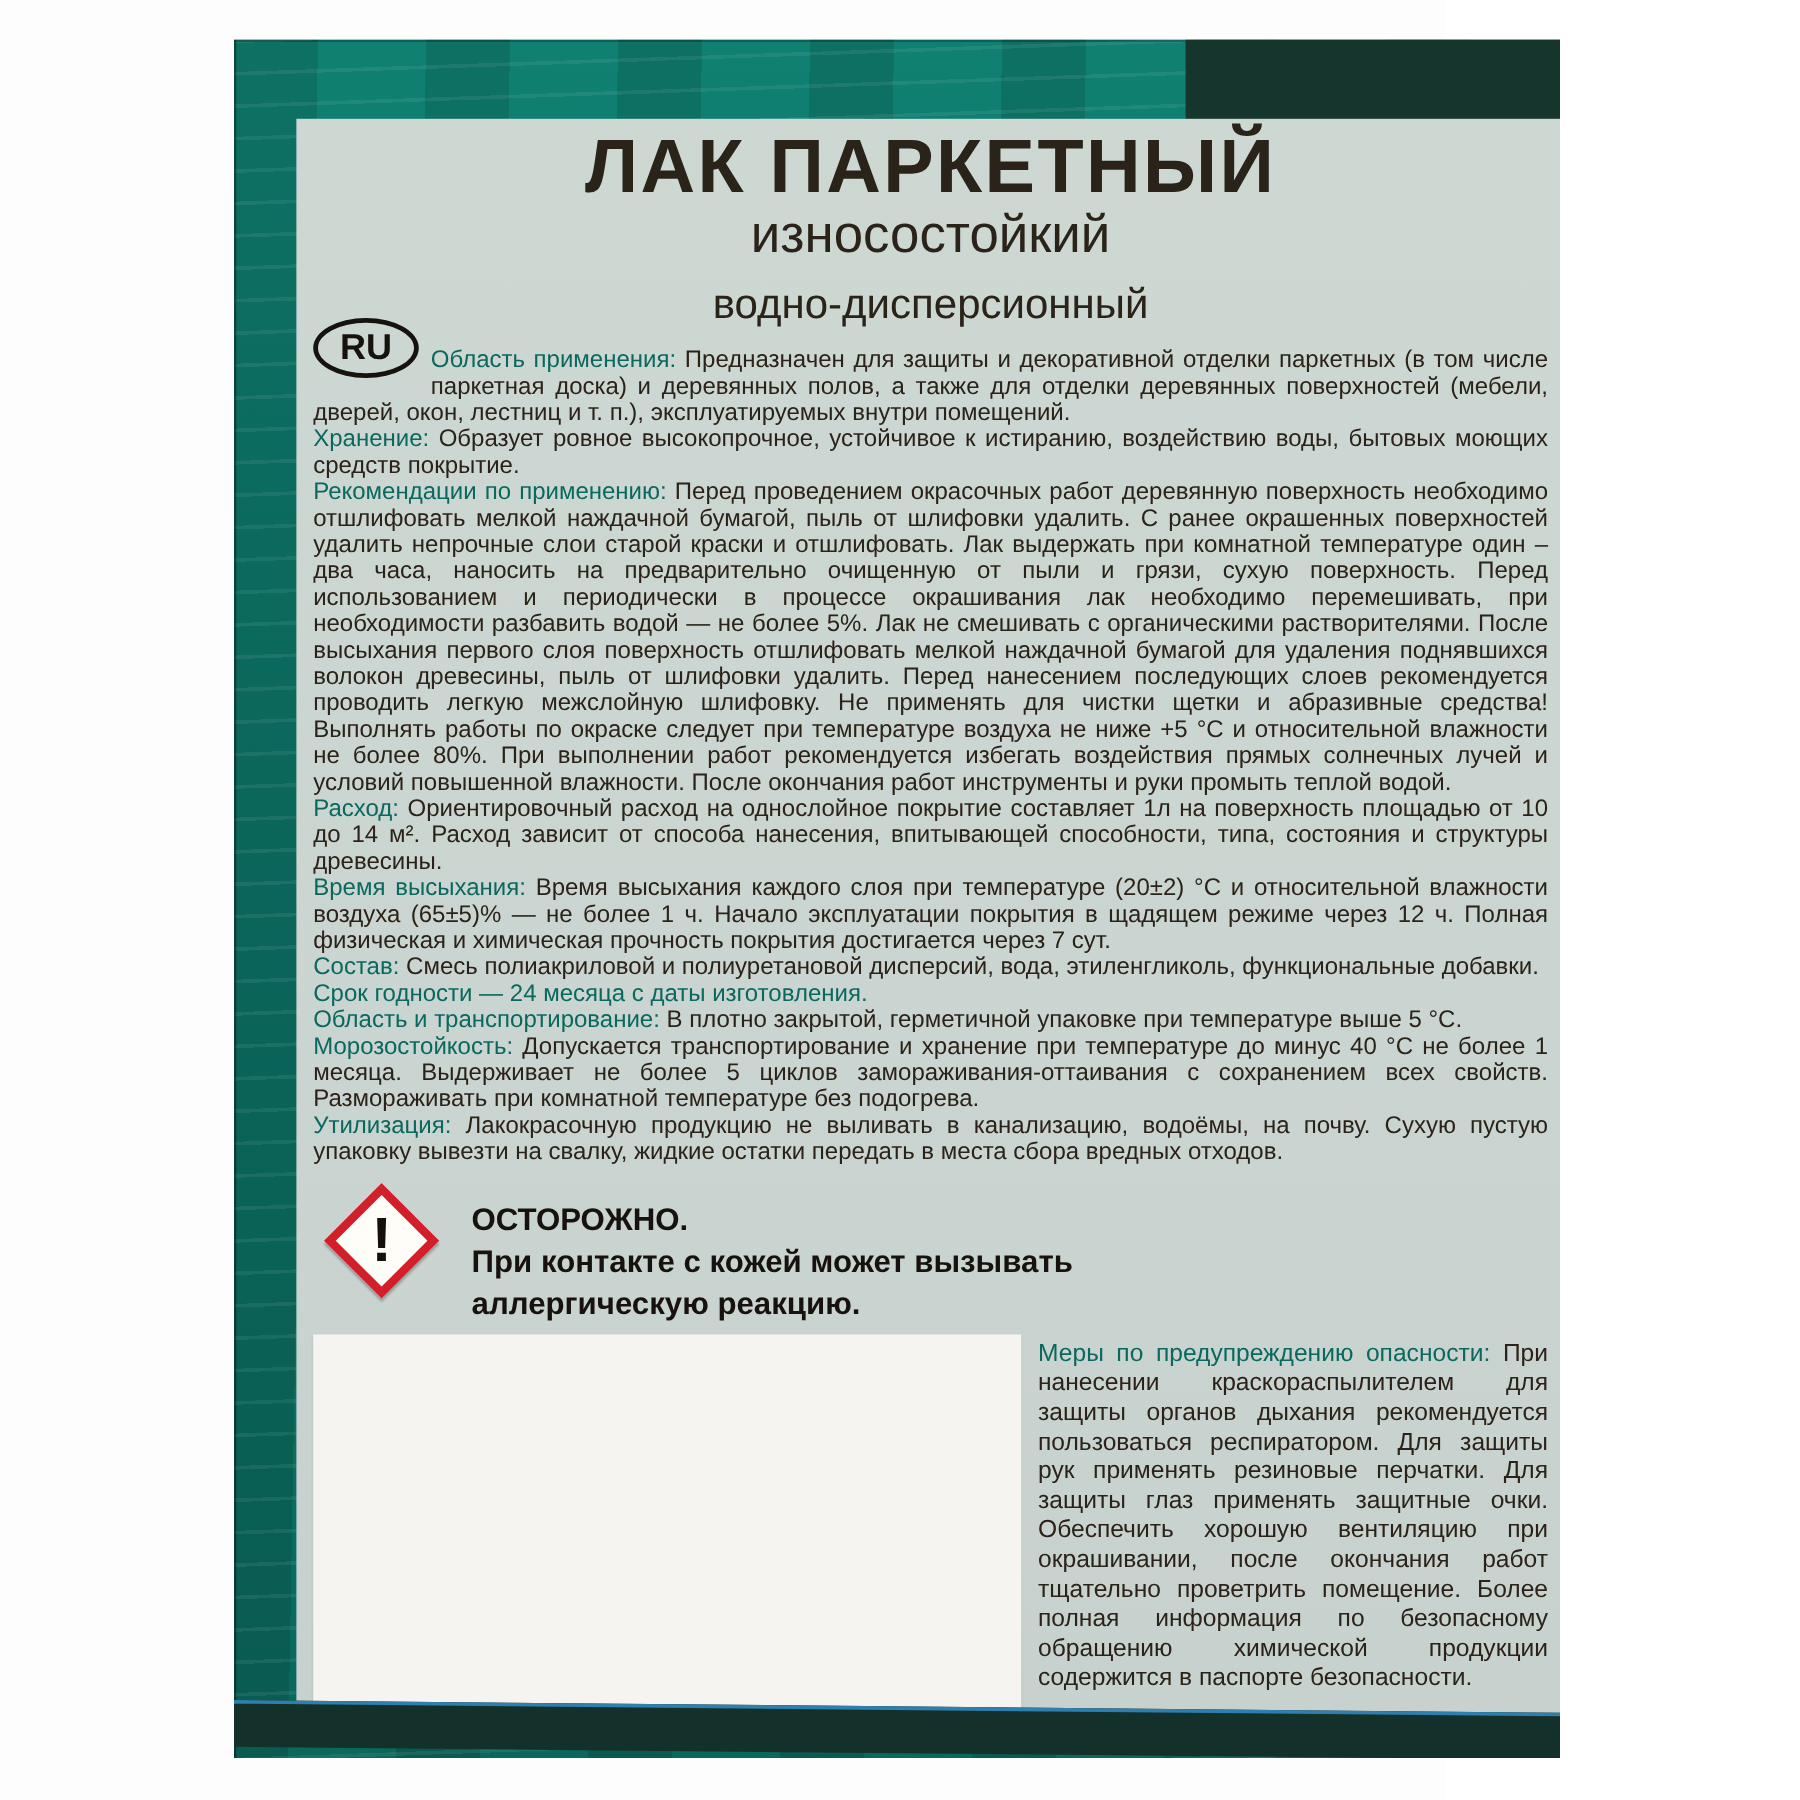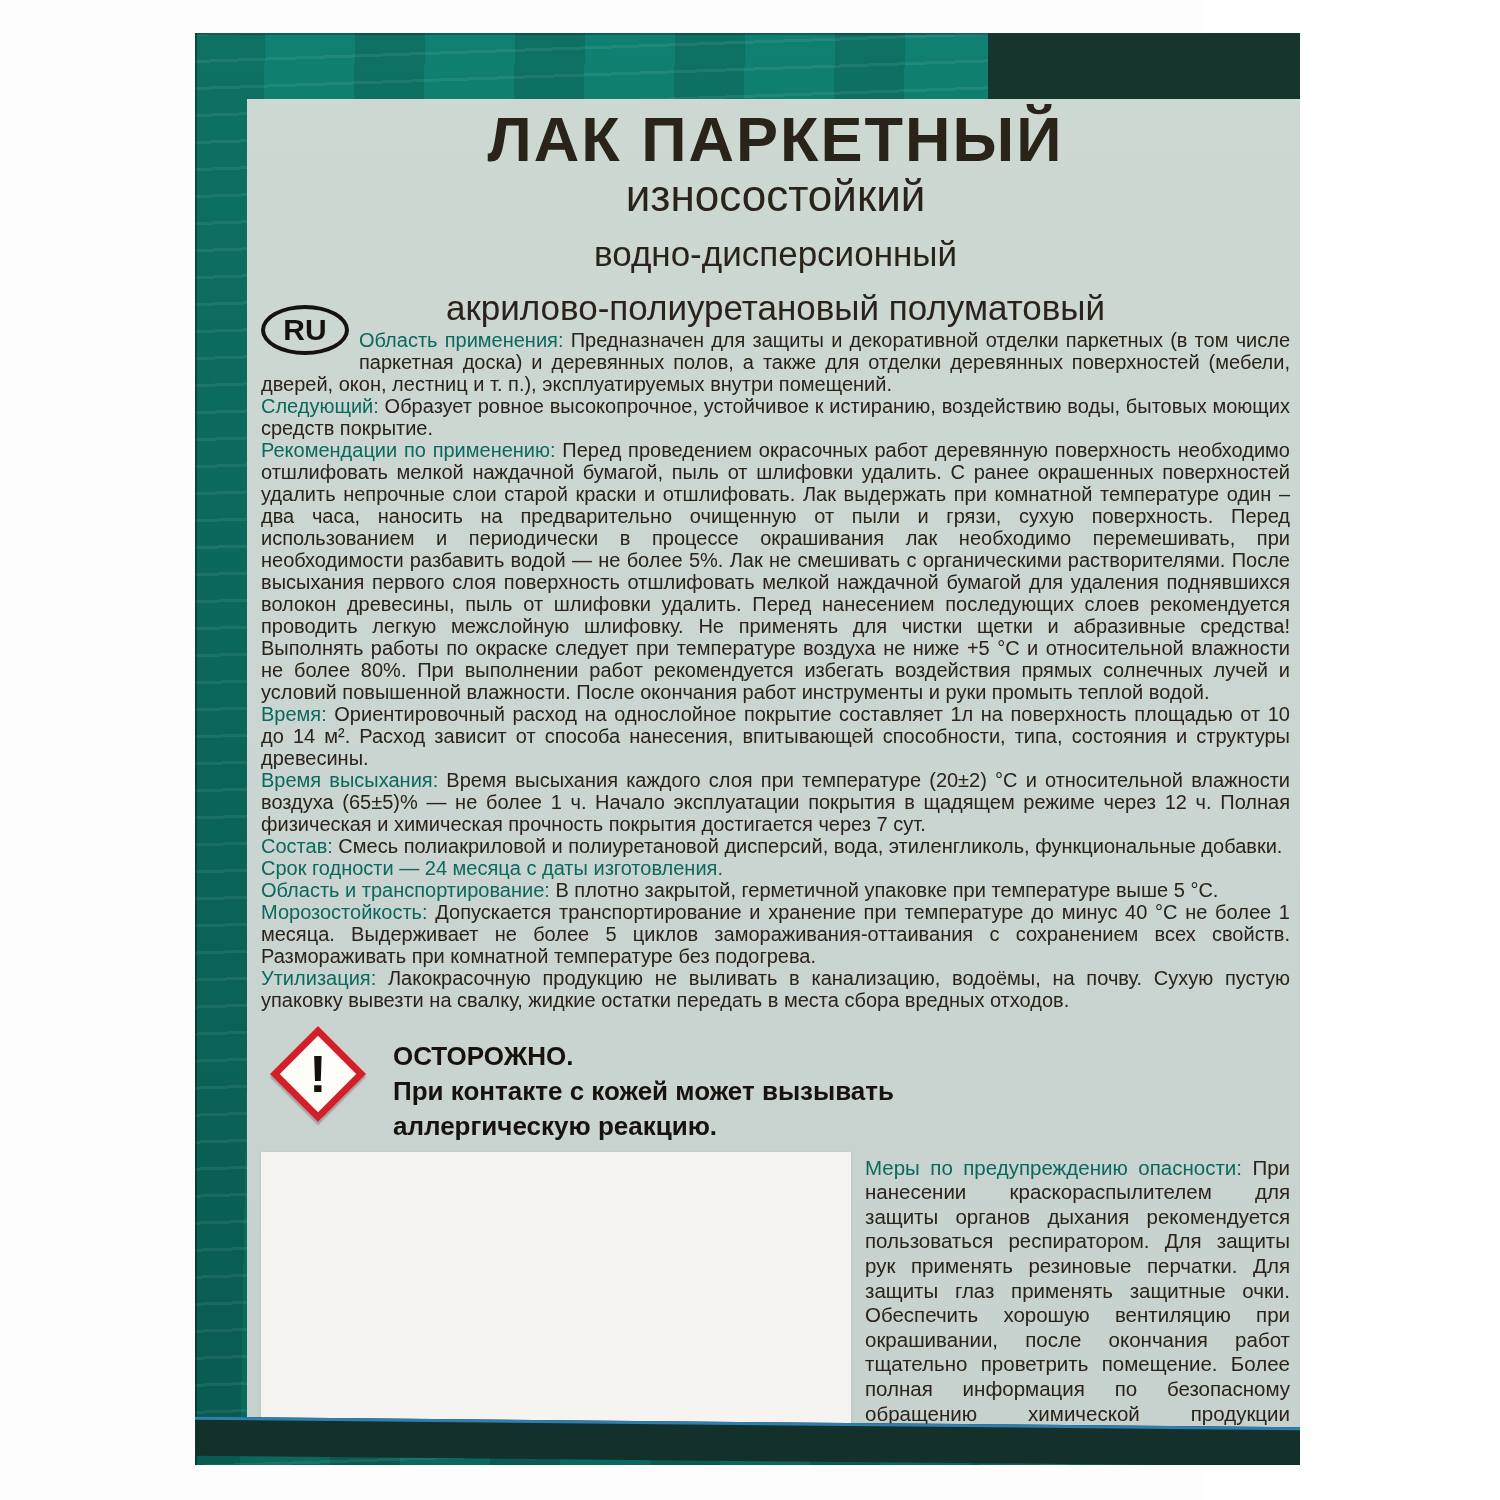--- a/index.html
+++ b/index.html
@@ -58,34 +58,33 @@
 
 <div class="stage">
   <div class="photo">
     <div class="dark-corner"></div>
 
     <div class="panel">
 
       <h1 class="t-main">ЛАК ПАРКЕТНЫЙ</h1>
       <p class="t-sub1">износостойкий</p>
       <p class="t-sub2">водно-дисперсионный</p>
-      <p class="t-sub3">акрилово-полиуретановый полуматовый</p>
 
       <div class="paras">
         <p>
           <span class="ru-badge">RU</span><b class="sec-label">Область применения:</b><span> Предназначен для защиты и декоративной отделки паркетных (в том числе паркетная доска) и деревянных полов, а также для отделки деревянных поверхностей (мебели, дверей, окон, лестниц и т. п.), эксплуатируемых внутри помещений.</span>
         </p>
         <p>
-          <b class="sec-label">Следующий:</b><span> Образует ровное высокопрочное, устойчивое к истиранию, воздействию воды, бытовых моющих средств покрытие.</span>
+          <b class="sec-label">Хранение:</b><span> Образует ровное высокопрочное, устойчивое к истиранию, воздействию воды, бытовых моющих средств покрытие.</span>
         </p>
         <p>
           <b class="sec-label">Рекомендации по применению:</b><span> Перед проведением окрасочных работ деревянную поверхность необходимо отшлифовать мелкой наждачной бумагой, пыль от шлифовки удалить. С ранее окрашенных поверхностей удалить непрочные слои старой краски и отшлифовать. Лак выдержать при комнатной температуре один – два часа, наносить на предварительно очищенную от пыли и грязи, сухую поверхность. Перед использованием и периодически в процессе окрашивания лак необходимо перемешивать, при необходимости разбавить водой — не более 5%. Лак не смешивать с органическими растворителями. После высыхания первого слоя поверхность отшлифовать мелкой наждачной бумагой для удаления поднявшихся волокон древесины, пыль от шлифовки удалить. Перед нанесением последующих слоев рекомендуется проводить легкую межслойную шлифовку. Не применять для чистки щетки и абразивные средства! Выполнять работы по окраске следует при температуре воздуха не ниже +5 °С и относительной влажности не более 80%. При выполнении работ рекомендуется избегать воздействия прямых солнечных лучей и условий повышенной влажности. После окончания работ инструменты и руки промыть теплой водой.</span>
         </p>
         <p>
-          <b class="sec-label">Время:</b><span> Ориентировочный расход на однослойное покрытие составляет 1л на поверхность площадью от 10 до 14 м². Расход зависит от способа нанесения, впитывающей способности, типа, состояния и структуры древесины.</span>
+          <b class="sec-label">Расход:</b><span> Ориентировочный расход на однослойное покрытие составляет 1л на поверхность площадью от 10 до 14 м². Расход зависит от способа нанесения, впитывающей способности, типа, состояния и структуры древесины.</span>
         </p>
         <p>
           <b class="sec-label">Время высыхания:</b><span> Время высыхания каждого слоя при температуре (20±2) °С и относительной влажности воздуха (65±5)% — не более 1 ч. Начало эксплуатации покрытия в щадящем режиме через 12 ч. Полная физическая и химическая прочность покрытия достигается через 7 сут.</span>
         </p>
         <p>
           <b class="sec-label">Состав:</b><span> Смесь полиакриловой и полиуретановой дисперсий, вода, этиленгликоль, функциональные добавки.</span>
         </p>
         <p>
           <b class="sec-label">Срок годности — 24 месяца с даты изготовления.</b><span></span>
         </p>

